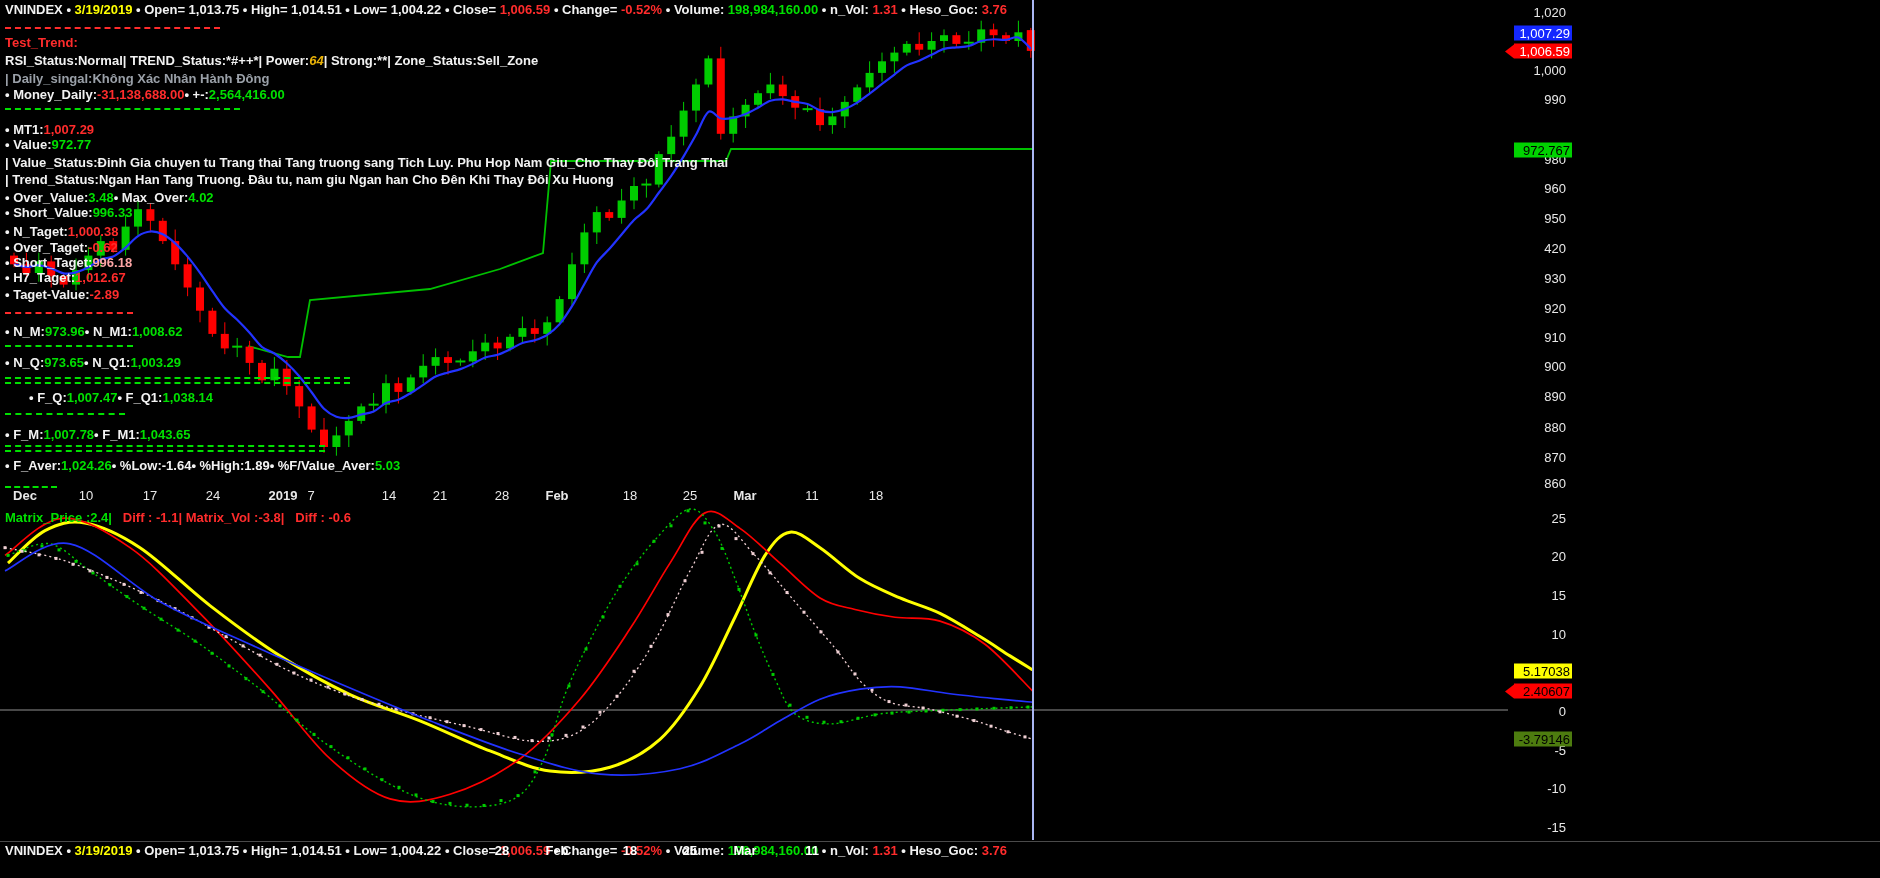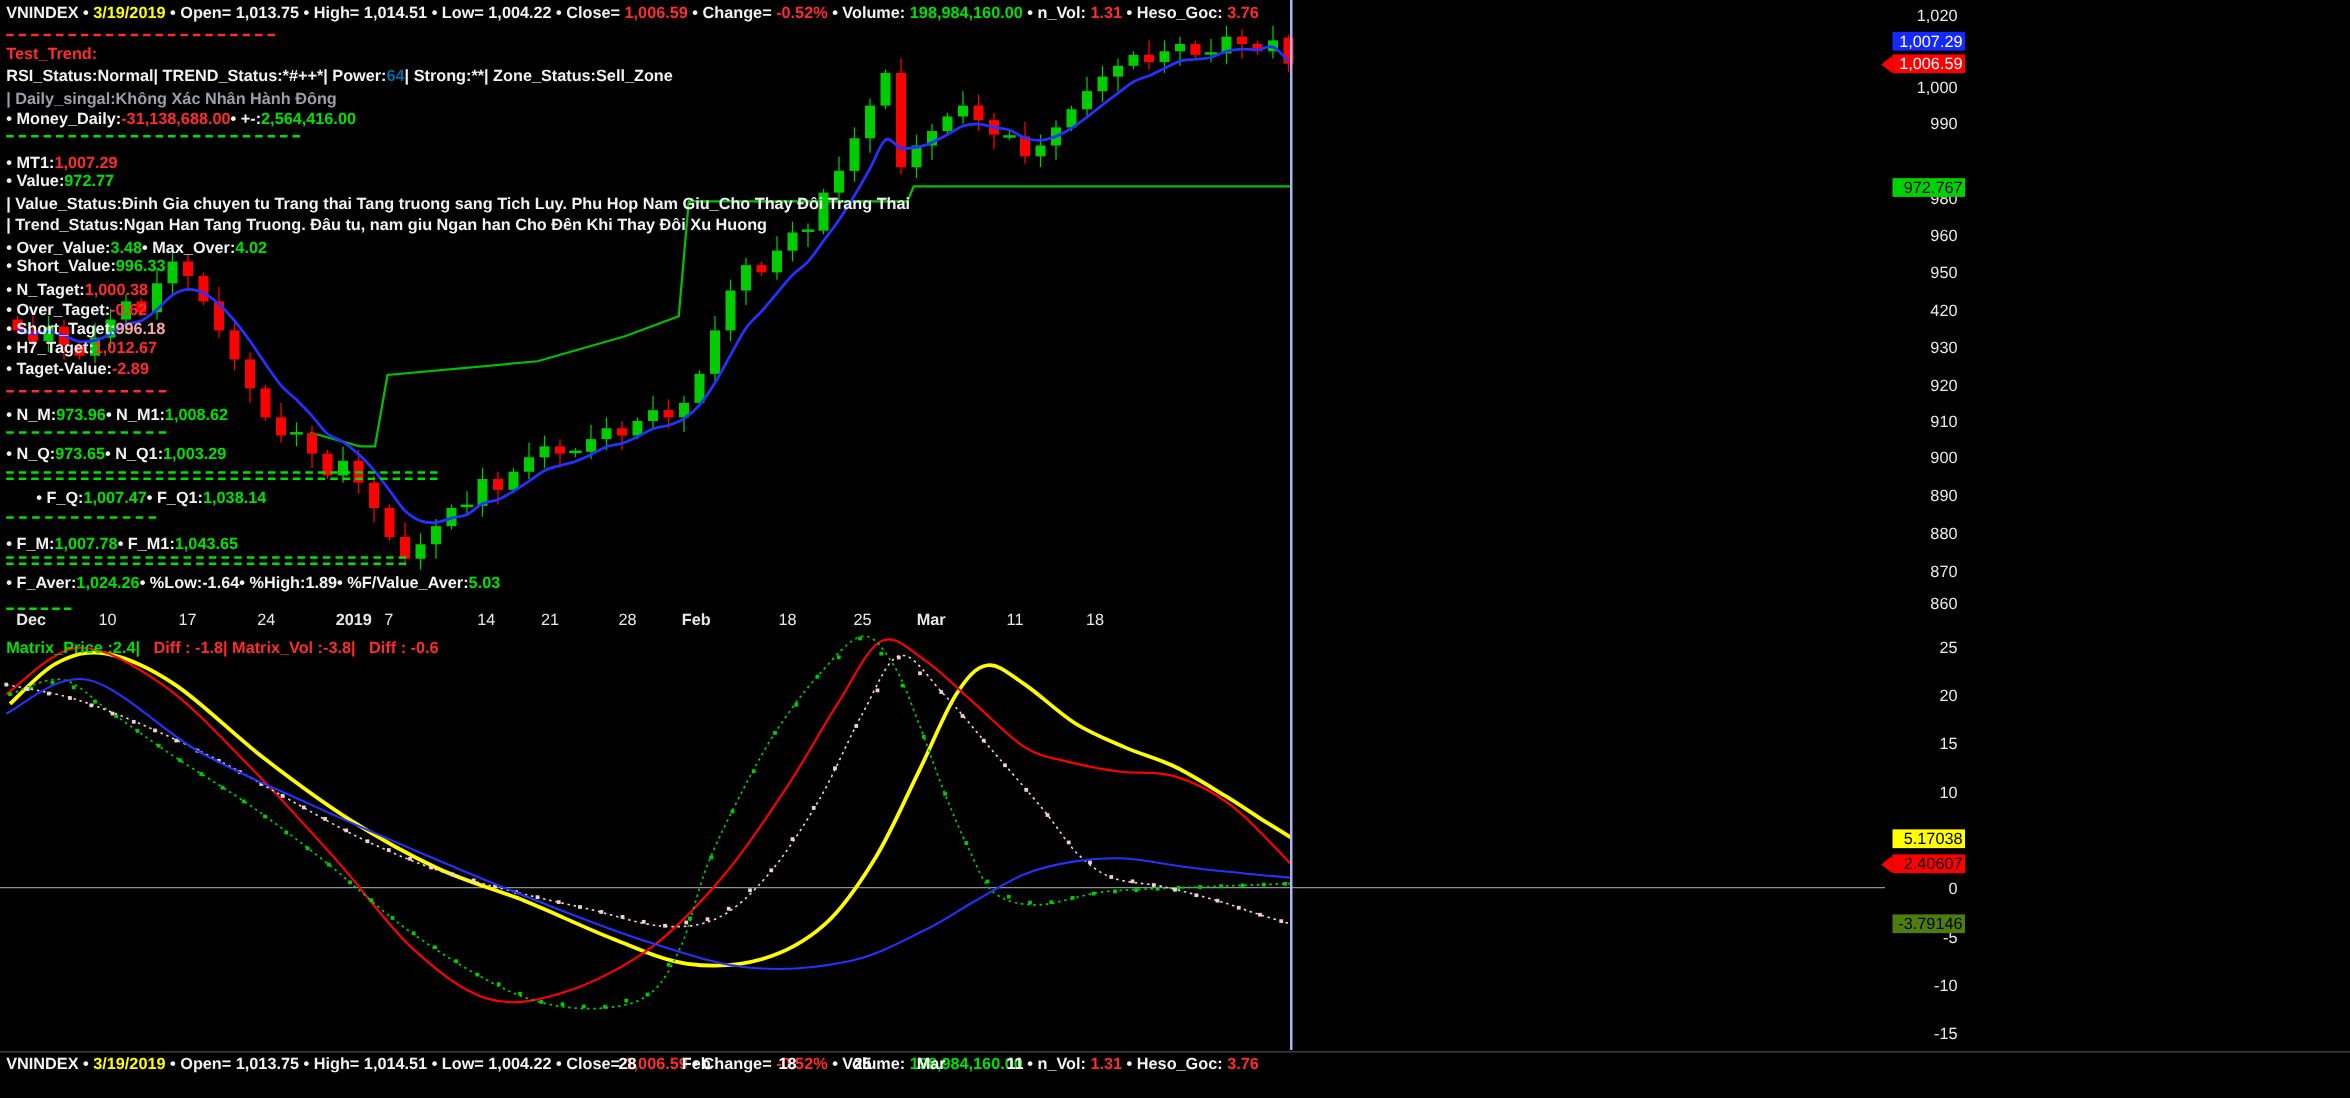--- a/index.html
+++ b/index.html
@@ -322,21 +322,21 @@
       <rect x="989.5" y="724.6814666666667" width="3" height="3" fill="#f0d0d4"></rect>
       <rect x="1006.5" y="730.2749627642856" width="3" height="3" fill="#f0d0d4"></rect>
       <rect x="1023.5" y="735.3974184285714" width="3" height="3" fill="#f0d0d4"></rect>
       <path d="M5,570.86C15.833333333333334,566.3508333333333,44.16666666666667,538.6516666666666,70,543.805C95.83333333333333,548.9583333333333,130,585.0316666666666,160,601.78C190,618.5283333333333,220,630.6386666666666,250,644.295C280,657.9513333333333,310,670.9635,340,683.718C370,696.4725,400,709.0981666666667,430,720.822C460,732.5458333333333,491.6666666666667,745.1715,520,754.061C548.3333333333334,762.9505,573.3333333333334,771.7111666666667,600,774.159C626.6666666666666,776.6068333333333,656.6666666666666,773.7725,680,768.748C703.3333333333334,763.7235000000001,723.3333333333334,751.9996666666667,740,744.0120000000001C756.6666666666666,736.0243333333334,766.6666666666666,728.2943333333334,780,720.822C793.3333333333334,713.3496666666666,806.6666666666666,704.4601666666666,820,699.178C833.3333333333334,693.8958333333334,846.6666666666666,691.1903333333333,860,689.129C873.3333333333334,687.0676666666667,885,686.0369999999999,900,686.81C915,687.583,933.3333333333334,691.7056666666667,950,693.767C966.6666666666666,695.8283333333334,986.1666666666666,697.7608333333334,1000,699.178C1013.8333333333334,700.5951666666666,1027.5,701.7546666666667,1033,702.27" fill="none" stroke="#2233ff" stroke-width="1.7"></path>
       <line x1="1033" y1="0" x2="1033" y2="840" stroke="#aab6f2" stroke-width="2"></line>
     </svg>
   <div id="titlebar" class="titlebar"><span style="color: rgb(242, 242, 242);">VNINDEX</span><span style="color: rgb(242, 242, 242);"> • </span><span style="color: rgb(255, 255, 0);">3/19/2019</span><span style="color: rgb(242, 242, 242);"> • Open= 1,013.75 • High= 1,014.51 • Low= 1,004.22 • Close= </span><span style="color: rgb(255, 44, 44);">1,006.59</span><span style="color: rgb(242, 242, 242);"> • Change= </span><span style="color: rgb(255, 44, 44);">-0.52%</span><span style="color: rgb(242, 242, 242);"> • Volume: </span><span style="color: rgb(0, 224, 0);">198,984,160.00</span><span style="color: rgb(242, 242, 242);"> • n_Vol: </span><span style="color: rgb(255, 44, 44);">1.31</span><span style="color: rgb(242, 242, 242);"> • Heso_Goc: </span><span style="color: rgb(255, 44, 44);">3.76</span></div>
   <div id="overlay">
       <div class="rule" style="top: 27px; width: 215px; border-top: 2px dashed rgb(255, 44, 44);"></div>
       <div class="ovl" style="top: 36px;"><span style="color: rgb(255, 44, 44); margin-top: 32px;">Test_Trend:</span></div>
-      <div class="ovl" style="top: 54px;"><span style="color: rgb(242, 242, 242);">RSI_Status:Normal| TREND_Status:*#++*| Power:</span><span style="color: #0369a1;">64</span><span style="color: rgb(242, 242, 242);">| Strong:**| </span><span style="color: rgb(242, 242, 242);">Zone_Status:Sell_Zone</span></div>
+      <div class="ovl" style="top: 54px;"><span style="color: rgb(242, 242, 242);">RSI_Status:Normal| TREND_Status:*#++*| Power:</span><span style="color: #eab308; font-style: italic;">64</span><span style="color: rgb(242, 242, 242);">| Strong:**| </span><span style="color: rgb(242, 242, 242);">Zone_Status:Sell_Zone</span></div>
       <div class="ovl" style="top: 72px;"><span style="color: rgb(154, 160, 168);">| Daily_singal:Không Xác Nhân Hành Đông</span></div>
       <div class="ovl" style="top: 88px;"><span style="color: rgb(242, 242, 242);">• Money_Daily:</span><span style="color: rgb(255, 44, 44);">-31,138,688.00</span><span style="color: rgb(242, 242, 242);">• +-:</span><span style="color: rgb(0, 224, 0);">2,564,416.00</span></div>
       <div class="rule" style="top: 108px; width: 235px; border-top: 2px dashed rgb(0, 224, 0);"></div>
       <div class="ovl" style="top: 123px;"><span style="color: rgb(242, 242, 242);">• MT1:</span><span style="color: rgb(255, 44, 44);">1,007.29</span></div>
       <div class="ovl" style="top: 138px;"><span style="color: rgb(242, 242, 242);">• Value:</span><span style="color: rgb(0, 224, 0);">972.77</span></div>
       <div class="ovl" style="top: 156px;"><span style="color: rgb(242, 242, 242);">| Value_Status:Đinh Gia chuyen tu Trang thai Tang truong sang Tich Luy. Phu Hop Nam Giu_Cho Thay Đôi Trang Thai</span></div>
       <div class="ovl" style="top: 173px;"><span style="color: rgb(242, 242, 242);">| Trend_Status:Ngan Han Tang Truong. Đâu tu, nam giu Ngan han Cho Đên Khi Thay Đôi Xu Huong</span></div>
       <div class="ovl" style="top: 191px;"><span style="color: rgb(242, 242, 242);">• Over_Value:</span><span style="color: rgb(0, 224, 0);">3.48</span><span style="color: rgb(242, 242, 242);">• Max_Over:</span><span style="color: rgb(0, 224, 0);">4.02</span></div>
       <div class="ovl" style="top: 206px;"><span style="color: rgb(242, 242, 242);">• Short_Value:</span><span style="color: rgb(0, 224, 0);">996.33</span></div>
       <div class="ovl" style="top: 225px;"><span style="color: rgb(242, 242, 242);">• N_Taget:</span><span style="color: rgb(255, 44, 44);">1,000.38</span></div>
@@ -348,21 +348,21 @@
       <div class="ovl" style="top: 325px;"><span style="color: rgb(242, 242, 242);">• N_M:</span><span style="color: rgb(0, 224, 0);">973.96</span><span style="color: rgb(242, 242, 242);">• N_M1:</span><span style="color: rgb(0, 224, 0);">1,008.62</span></div>
       <div class="rule" style="top: 345px; width: 128px; border-top: 2px dashed rgb(0, 224, 0);"></div>
       <div class="ovl" style="top: 356px;"><span style="color: rgb(242, 242, 242);">• N_Q:</span><span style="color: rgb(0, 224, 0);">973.65</span><span style="color: rgb(242, 242, 242);">• N_Q1:</span><span style="color: rgb(0, 224, 0);">1,003.29</span></div>
       <div class="rule" style="top: 377px; width: 345px; border-top: 2px dashed rgb(0, 224, 0); border-bottom: 2px dashed rgb(0, 224, 0); height: 3px;"></div>
       <div class="ovl" style="top: 391px;"><span style="color: rgb(242, 242, 242); margin-left: 24px;">• F_Q:</span><span style="color: rgb(0, 224, 0);">1,007.47</span><span style="color: rgb(242, 242, 242);">• F_Q1:</span><span style="color: rgb(0, 224, 0);">1,038.14</span></div>
       <div class="rule" style="top: 413px; width: 120px; border-top: 2px dashed rgb(0, 224, 0);"></div>
       <div class="ovl" style="top: 428px;"><span style="color: rgb(242, 242, 242);">• F_M:</span><span style="color: rgb(0, 224, 0);">1,007.78</span><span style="color: rgb(242, 242, 242);">• F_M1:</span><span style="color: rgb(0, 224, 0);">1,043.65</span></div>
       <div class="rule" style="top: 445px; width: 320px; border-top: 2px dashed rgb(0, 224, 0); border-bottom: 2px dashed rgb(0, 224, 0); height: 3px;"></div>
       <div class="ovl" style="top: 459px;"><span style="color: rgb(242, 242, 242);">• F_Aver:</span><span style="color: rgb(0, 224, 0);">1,024.26</span><span style="color: rgb(242, 242, 242);">• %Low:</span><span style="color: rgb(242, 242, 242);">-1.64</span><span style="color: rgb(242, 242, 242);">• %High:</span><span style="color: rgb(242, 242, 242);">1.89</span><span style="color: rgb(242, 242, 242);">• %F/Value_Aver:</span><span style="color: rgb(0, 224, 0);">5.03</span></div>
       <div class="rule" style="top: 486px; width: 52px; border-top: 2px dashed rgb(0, 224, 0);"></div>
-      <div class="ovl" style="top: 511px;"><span style="color: rgb(0, 224, 0);">Matrix_Price :2.4|</span><span style="color: rgb(255, 44, 44);">   Diff : -1.8|</span><span style="color: rgb(255, 44, 44);"> Matrix_Vol :-3.8|</span><span style="color: rgb(255, 44, 44);">   Diff : -0.6</span></div>
+      <div class="ovl" style="top: 511px;"><span style="color: rgb(0, 224, 0);">Matrix_Price :2.4|</span><span style="color: rgb(255, 44, 44);">   Diff : -1.1|</span><span style="color: rgb(255, 44, 44);"> Matrix_Vol :-3.8|</span><span style="color: rgb(255, 44, 44);">   Diff : -0.6</span></div>
     </div>
   <div id="dateaxis">
       <div class="datelab b" style="left: 25px;">Dec</div>
       <div class="datelab" style="left: 86px;">10</div>
       <div class="datelab" style="left: 150px;">17</div>
       <div class="datelab" style="left: 213px;">24</div>
       <div class="datelab b" style="left: 283px;">2019</div>
       <div class="datelab" style="left: 311px;">7</div>
       <div class="datelab" style="left: 378px; margin-left: 11px;">14</div>
       <div class="datelab" style="left: 440px;">21</div>

